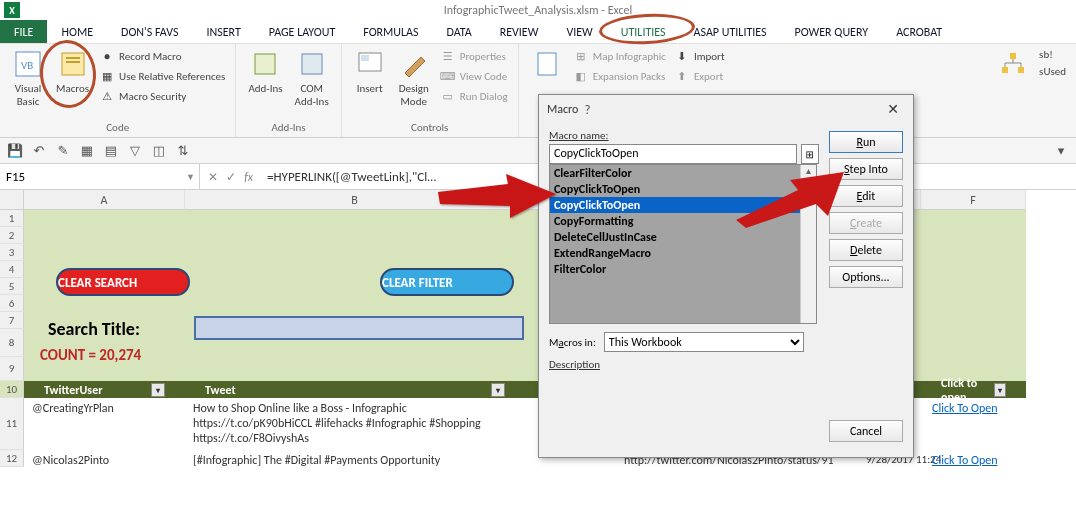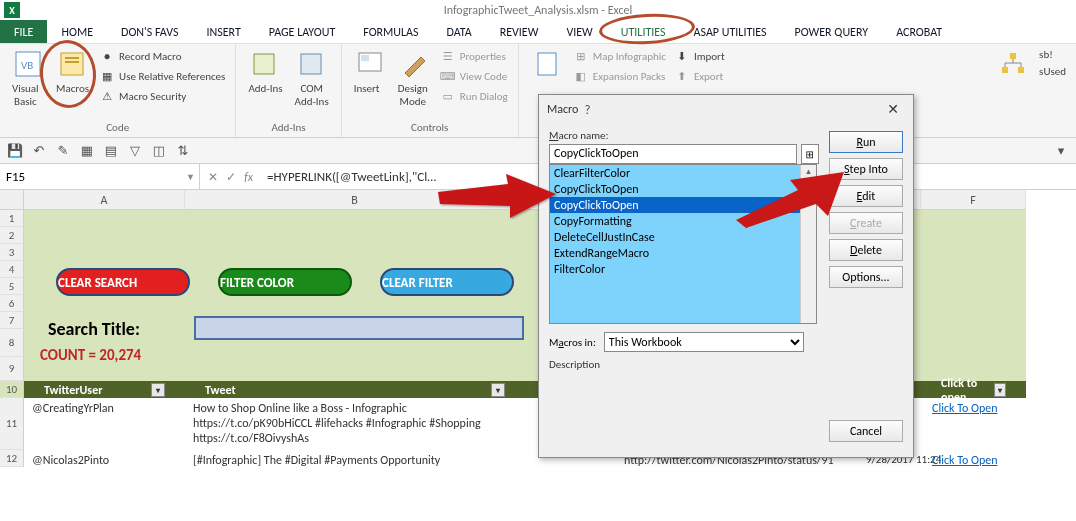--- a/index.html
+++ b/index.html
@@ -10,21 +10,21 @@
 
 .tabs { background: #fff; height: 24px; display: flex; align-items: stretch; border-bottom: 1px solid #e0e0e0; }
 .tabs .tab { padding: 4px 14px; font-size: 12px; color: #0f172a; cursor: pointer; display: flex; align-items: center; }
 .tabs .tab.file { background: #217346; color: #fff; font-weight: 400; }
 .tabs .tab.active { color: #217346; }
 
 .ribbon { background: #f5f5f5; height: 94px; display: flex; border-bottom: 1px solid #d0d0d0; }
 .ribbon-group { border-right: 1px solid #e0e0e0; padding: 2px 6px; display: flex; flex-direction: column; }
 .ribbon-group .group-body { flex: 1; display: flex; align-items: flex-start; }
 .ribbon-group .group-label { text-align: center; font-size: 11px; color: #666; padding-bottom: 1px; }
-.big-btn { display: flex; flex-direction: column; align-items: flex-start; padding: 2px 6px; font-size: 11px; color: #444; cursor: pointer; }
+.big-btn { display: flex; flex-direction: column; align-items: center; padding: 2px 6px; font-size: 11px; color: #444; cursor: pointer; }
 .big-btn .ico { width: 32px; height: 32px; margin-bottom: 2px; display: flex; align-items: center; justify-content: center; }
 .small-rows { display: flex; flex-direction: column; justify-content: flex-start; padding: 2px 4px; gap: 4px; }
 .small-btn { display: flex; align-items: center; font-size: 11px; color: #444; gap: 4px; cursor: pointer; white-space: nowrap; }
 .small-btn .sico { width: 16px; height: 16px; display: inline-flex; align-items: center; justify-content: center; }
 
 .qat { background: #f5f5f5; height: 26px; display: flex; align-items: center; gap: 6px; padding: 0 6px; border-bottom: 1px solid #d0d0d0; }
 .qico { width: 18px; height: 18px; display: flex; align-items: center; justify-content: center; color: #555; font-size: 13px; }
 
 .formula-row { height: 26px; display: flex; align-items: stretch; border-bottom: 1px solid #d0d0d0; background:#fff; }
 .name-box { width: 200px; border-right: 1px solid #d0d0d0; padding: 2px 6px; font-size: 13px; display: flex; align-items: center; position: relative; }
@@ -47,24 +47,24 @@
 .table-header .filter-arrow { margin-left: auto; width: 14px; height: 14px; background: #e8e8e8; border: 1px solid #888; display: flex; align-items: center; justify-content: center; color: #333; font-size: 8px; }
 
 .cell { position: absolute; font-size: 12px; color: #333; padding: 1px 4px; }
 .link-cell { color: #0563c1; text-decoration: underline; }
 
 .dialog { position: absolute; left: 538px; top: 94px; width: 376px; height: 364px; background: #f0f0f0; border: 1px solid #888; box-shadow: 2px 2px 6px rgba(0,0,0,0.3); }
 .dialog-title { height: 28px; display: flex; align-items: center; padding: 0 8px; font-size: 12px; color: #333; }
 .dialog-title .close { margin-left: auto; font-size: 14px; cursor: pointer; padding: 0 6px; }
 .dialog-title .help { font-size: 13px; cursor: pointer; padding: 0 6px; color: #555; }
 .dialog-body { padding: 6px 10px; }
-.dlabel { font-size: 11px; color: #333; margin-bottom: 2px; }
+.dlabel { font-size: 11px; color: #333; margin-bottom: 2px; text-decoration: underline; }
 .macro-name-input { width: 248px; height: 20px; border: 1px solid #888; background: #fff; font-size: 12px; padding: 1px 4px; display: inline-block; vertical-align: top; }
 .refedit { width: 18px; height: 20px; border: 1px solid #888; background: #fff; display: inline-flex; align-items: center; justify-content: center; font-size: 10px; vertical-align: top; }
-.macro-list { width: 268px; height: 160px; border: 1px solid #888; background: #7dd3fc; font-size: 12px; overflow: hidden; position: relative; }
+.macro-list { width: 268px; height: 160px; border: 1px solid #888; background: #a3a3a3; font-size: 12px; overflow: hidden; position: relative; font-weight: bold; }
 .macro-list .item { padding: 1px 4px; }
 .macro-list .item.selected { background: #0a64c8; color: #fff; }
 .macro-list .scrollbar { position: absolute; right: 0; top: 0; width: 16px; height: 100%; background: #f0f0f0; border-left: 1px solid #ccc; }
 .macro-list .scrollbar .arrow { height: 16px; text-align: center; font-size: 9px; color: #666; }
 .dlg-btn { width: 74px; height: 22px; border: 1px solid #aaa; background: linear-gradient(#fdfdfd,#e8e8e8); font-size: 12px; text-align: center; line-height: 20px; margin-bottom: 5px; cursor: pointer; }
 .dlg-btn.disabled { color: #aaa; }
 .dlg-btn.default { border: 1px solid #3a7ac0; }
 .dlg-right-col { position: absolute; right: 10px; top: 36px; display: flex; flex-direction: column; }
 .macros-in { display: flex; align-items: center; gap: 8px; margin-top: 8px; font-size: 11px; }
 .macros-in select { width: 200px; height: 20px; font-size: 12px; border: 1px solid #888; background: #fff; }
@@ -311,23 +311,20 @@
     <div class="rh" style="background:#d8e4bc">10</div>
     <div class="rh" style="height:52px;line-height:52px">11</div>
     <div class="rh">12</div>
   </div>
 
   <div class="panel-bg" style="width:1002px;height:171px"></div>
 
   <div class="btn-pill" style="left:56px;top:78px;width:134px;height:28px;background:#e22020;border-color:#2a4878">
       <span>CLEAR SEARCH</span>
     </div>
-  <div class="btn-pill" style="left:218px;top:78px;width:134px;height:28px;background:#1a8a1a;border-color:#0a5a0a">
-      <span>FILTER COLOR</span>
-    </div>
   <div class="btn-pill" style="left:380px;top:78px;width:134px;height:28px;background:#38a8e0;border-color:#2a4878">
       <span>CLEAR FILTER</span>
     </div>
 
   <div class="search-label" style="left:48px;top:128px">Search Title:</div>
   <div class="search-box" style="left:194px;top:126px;width:330px"></div>
   <div class="count-label" style="left:40px;top:156px">COUNT = 20,274</div>
 
   <div class="table-header" style="left:24px;top:191px;width:161px">
     <span>TwitterUser</span>

